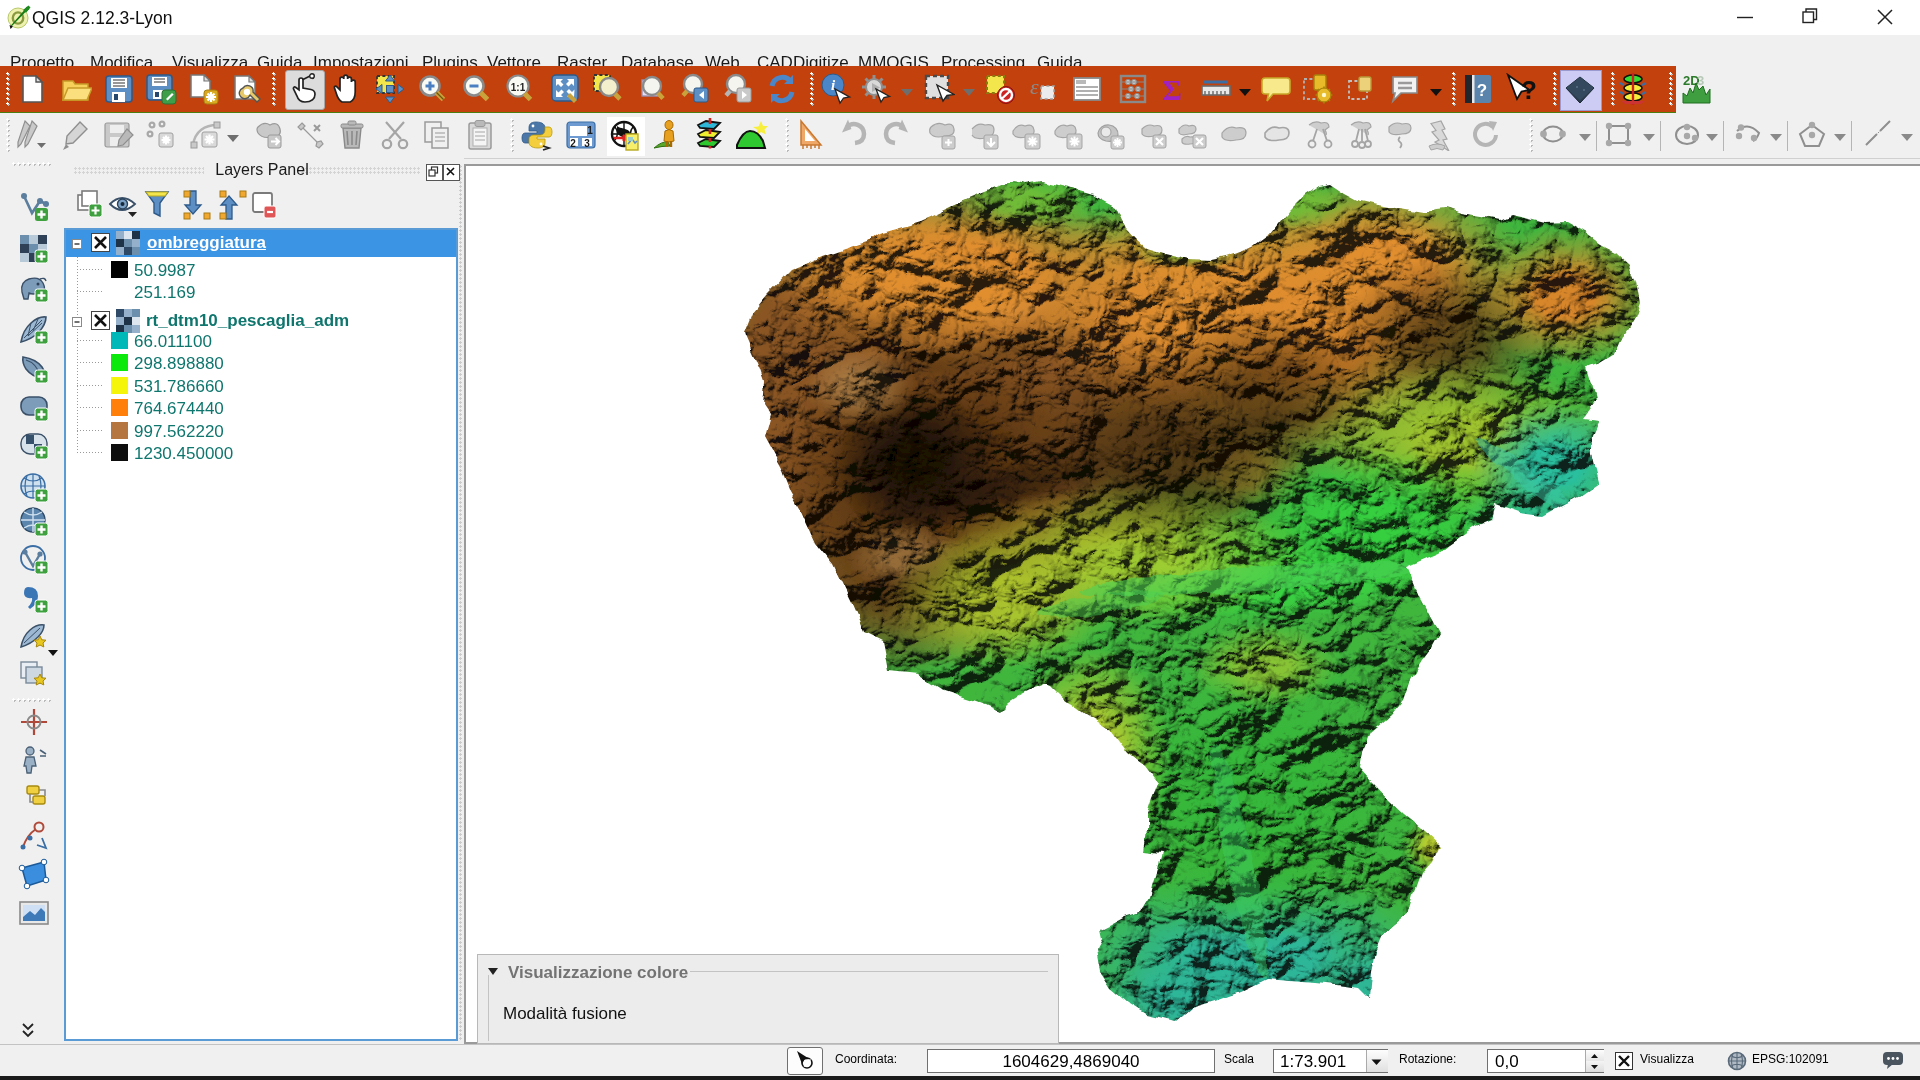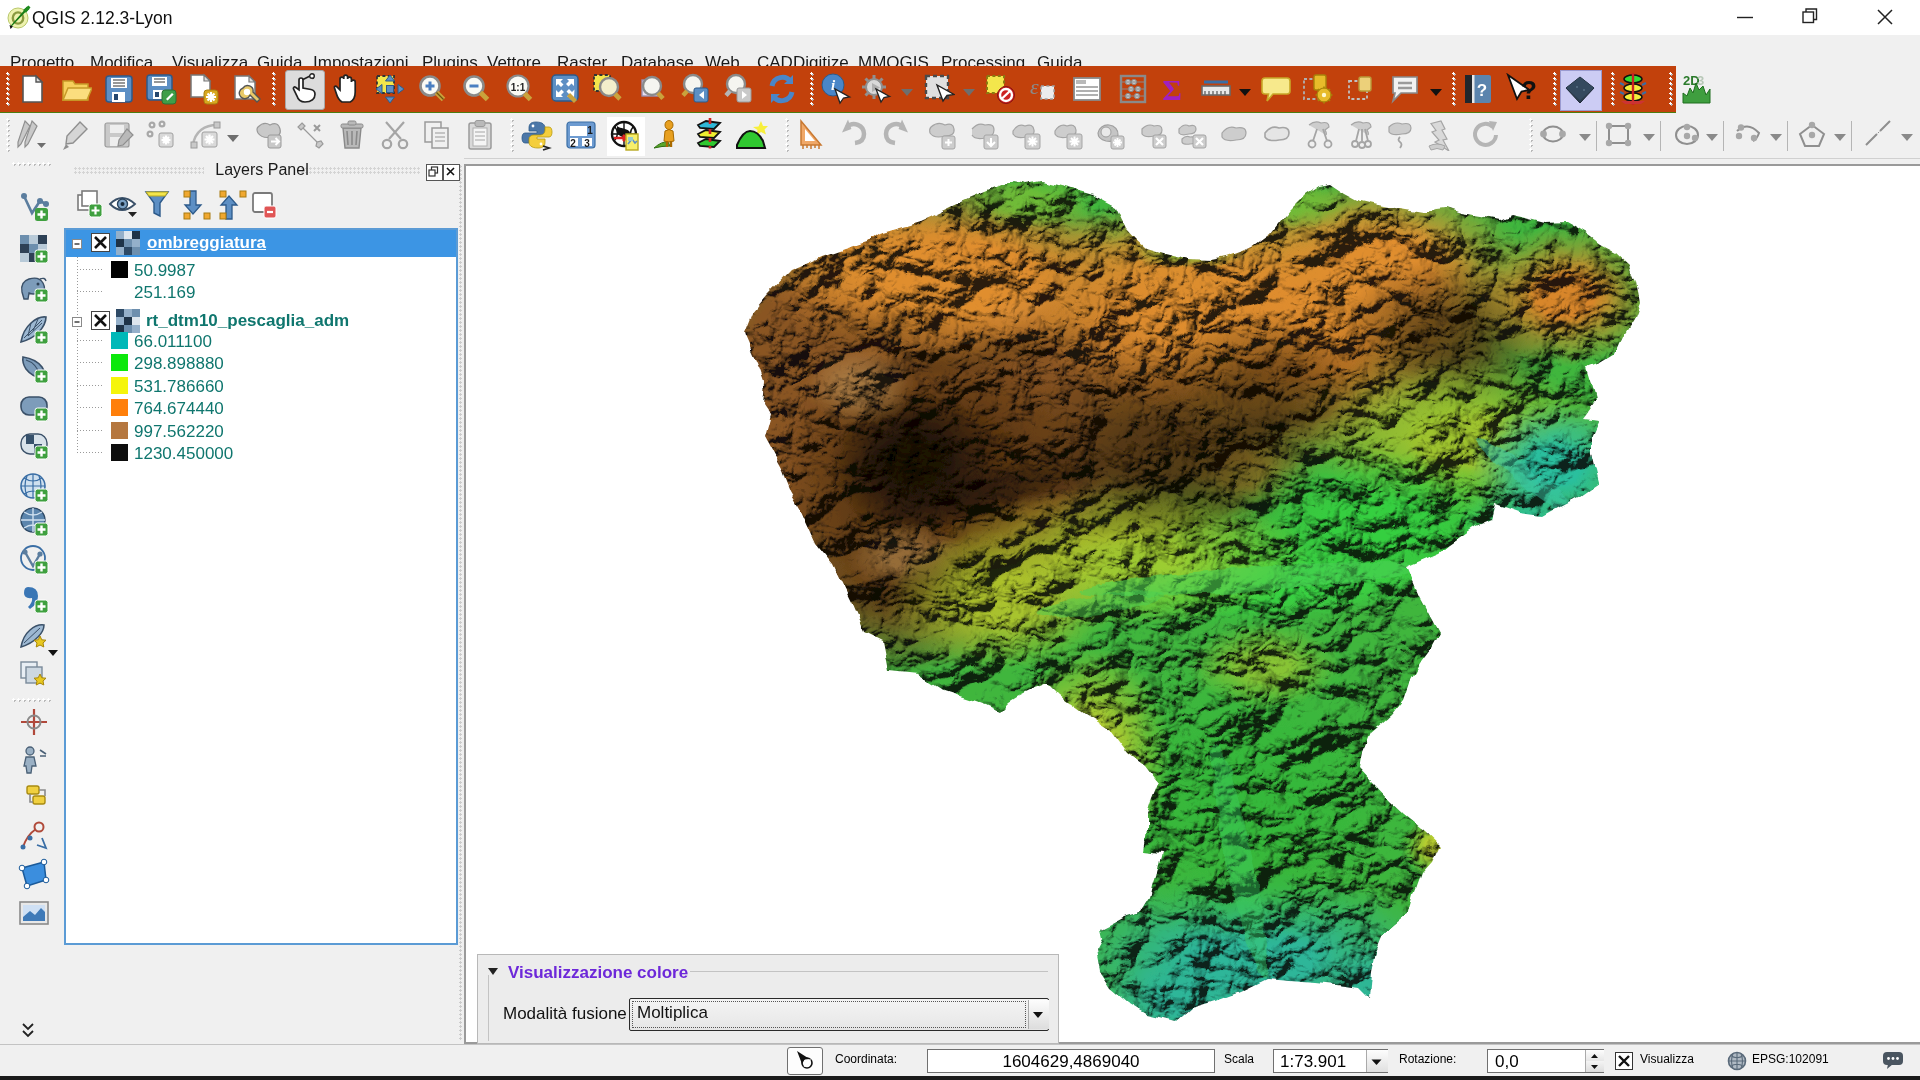--- a/index.html
+++ b/index.html
@@ -15,21 +15,21 @@
   .sep{position:absolute;top:6px;width:5px;height:34px;
    background-image:radial-gradient(circle at 1.5px 1.5px,#ffffff 1px,rgba(0,0,0,0) 1.1px),radial-gradient(circle at 2.5px 2.5px,#b9b9b9 1px,rgba(0,0,0,0) 1.1px);
    background-size:5px 5px;}
   .vsep{position:absolute;left:4px;width:34px;height:5px;
    background-image:radial-gradient(circle at 1.5px 1.5px,#ffffff 1px,rgba(0,0,0,0) 1.1px),radial-gradient(circle at 2.5px 2.5px,#b9b9b9 1px,rgba(0,0,0,0) 1.1px);
    background-size:5px 5px;}
   #dock{position:absolute;left:0;top:158px;width:464px;height:886px;background:#f0f0f0;}
   #ptitle{position:absolute;left:66px;top:160px;width:392px;height:22px;}
   #ptitle .t{position:absolute;left:50%;transform:translateX(-50%);top:1px;font-size:16px;color:#1a1a1a;}
   #ptoolbar{position:absolute;left:66px;top:184px;width:392px;height:42px;}
-  #tree{position:absolute;left:64px;top:228px;width:394px;height:717px;background:#ffffff;border:2px solid #5b9bd5;box-sizing:border-box;}
+  #tree{position:absolute;left:64px;top:228px;width:394px;height:813px;background:#ffffff;border:2px solid #5b9bd5;box-sizing:border-box;}
   .trow{position:absolute;left:0;font-size:17px;color:#0f766e;}
   #canvas{position:absolute;left:464px;top:164px;width:1456px;height:880px;background:#ffffff;border:2px solid #9a9a9a;border-right:none;box-sizing:border-box;}
   #statusbar{position:absolute;left:0;top:1044px;width:1920px;height:32px;background:#f0f0f0;border-top:1px solid #c3c3c3;}
   #bottomstrip{position:absolute;left:0;top:1076px;width:1920px;height:4px;background:#1b1b1b;}
   .sbtext{position:absolute;top:7px;font-size:12px;color:#000;}
   .sbfield{position:absolute;top:4px;height:24px;background:#fff;border:1px solid #707070;box-sizing:border-box;font-size:17px;}
   #vispanel{position:absolute;left:477px;top:954px;width:582px;height:90px;background:#ececec;border:1px solid #b8b8b8;box-sizing:border-box;}
 </style>
 </head>
 <body>
@@ -952,32 +952,24 @@
   <ellipse cx="1255" cy="578" rx="175" ry="12" fill="#4ad156" opacity=".55" transform="rotate(-4 1255 578)"></ellipse>
   <ellipse cx="1100" cy="603" rx="65" ry="9" fill="#4ad156" opacity=".45" transform="rotate(-8 1100 603)"></ellipse>
   <ellipse cx="1532" cy="480" rx="70" ry="9" fill="#3ec9a9" opacity=".45" transform="rotate(38 1532 480)"></ellipse>
   <ellipse cx="1240" cy="860" rx="120" ry="13" fill="#3fcf63" opacity=".4" transform="rotate(78 1240 860)"></ellipse>
  </g>
 </g>
 </svg>
 </div>
 <div id="vispanel">
   <div class="abs" style="left:10px;top:13px;border:5px solid rgba(0,0,0,0);border-top:7px solid #222;border-bottom:none"></div>
-  <div class="abs" style="left:30px;top:8px;font-size:17px;font-weight:bold;color:#6d28d9">Visualizzazione colore</div>
+  <div class="abs" style="left:30px;top:8px;font-size:17px;font-weight:bold;color:#737373">Visualizzazione colore</div>
   <div class="abs" style="left:212px;top:16px;width:358px;height:1px;background:#c3c3c3"></div>
   <div class="abs" style="left:10px;top:20px;width:1px;height:66px;background:#c3c3c3"></div>
   <div class="abs" style="left:25px;top:49px;font-size:17px;color:#111">Modalità fusione</div>
-  <div class="abs" style="left:151px;top:43px;width:420px;height:33px;background:linear-gradient(#f4f4f4,#e6e6e6);border:1px solid #2a2a2a;border-radius:2px;box-sizing:border-box">
-     <div class="abs" style="left:2px;top:2px;width:392px;height:25px;border:1px dotted #555"></div>
-     <div class="abs" style="left:7px;top:4px;font-size:17px;color:#111">Moltiplica</div>
-     <div class="abs" style="left:398px;top:1px;width:20px;height:29px;background:linear-gradient(#fdfdfd,#dddddd);border-left:1px solid #aaa"></div>
-     <svg class="abs" style="left:401px;top:11px" width="14" height="9" viewBox="0 0 14 9">
-        <path d="M2 2 h10 l-5 6 z" fill="#111"></path>
-      </svg>
-  </div>
 </div>
 <div id="statusbar">
   <div class="abs" style="left:787px;top:2px;width:34px;height:26px;background:#fdfdfd;border:1px solid #707070;border-radius:3px"></div>
   <svg class="abs" style="left:794px;top:5px" width="20" height="20" viewBox="0 0 20 20">
       <path d="M3 1 l5 13 2.5 -4.5 5 -.5 z" fill="#111"></path>
       <circle cx="13" cy="13" r="5" fill="none" stroke="#111" stroke-width="1.6"></circle>
       <path d="M10 16.5 l6.5 -7" stroke="#fff" stroke-width="1.4"></path>
     </svg>
   <div class="sbtext" style="left:835px">Coordinata:</div>
   <div class="sbfield" style="left:927px;width:288px;text-align:center;padding-top:2px">1604629,4869040</div>

